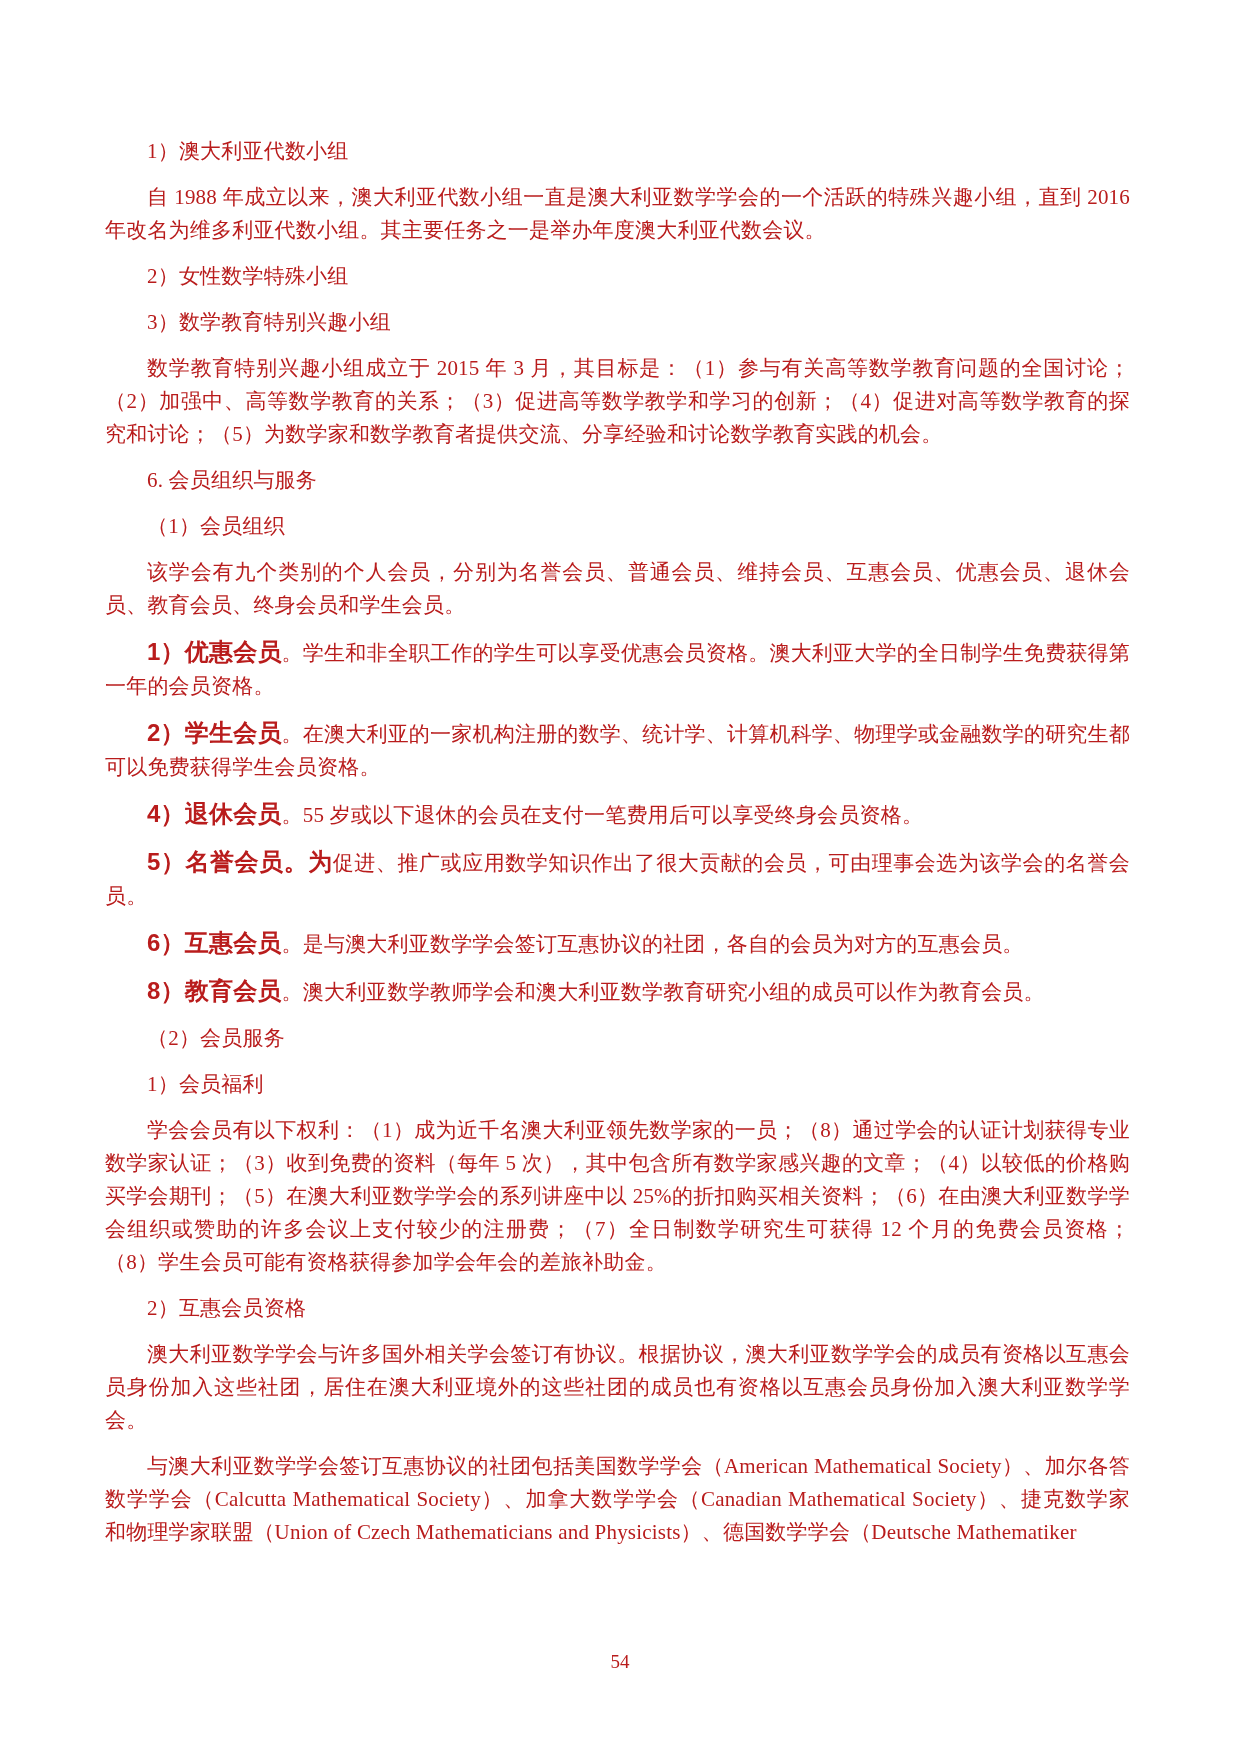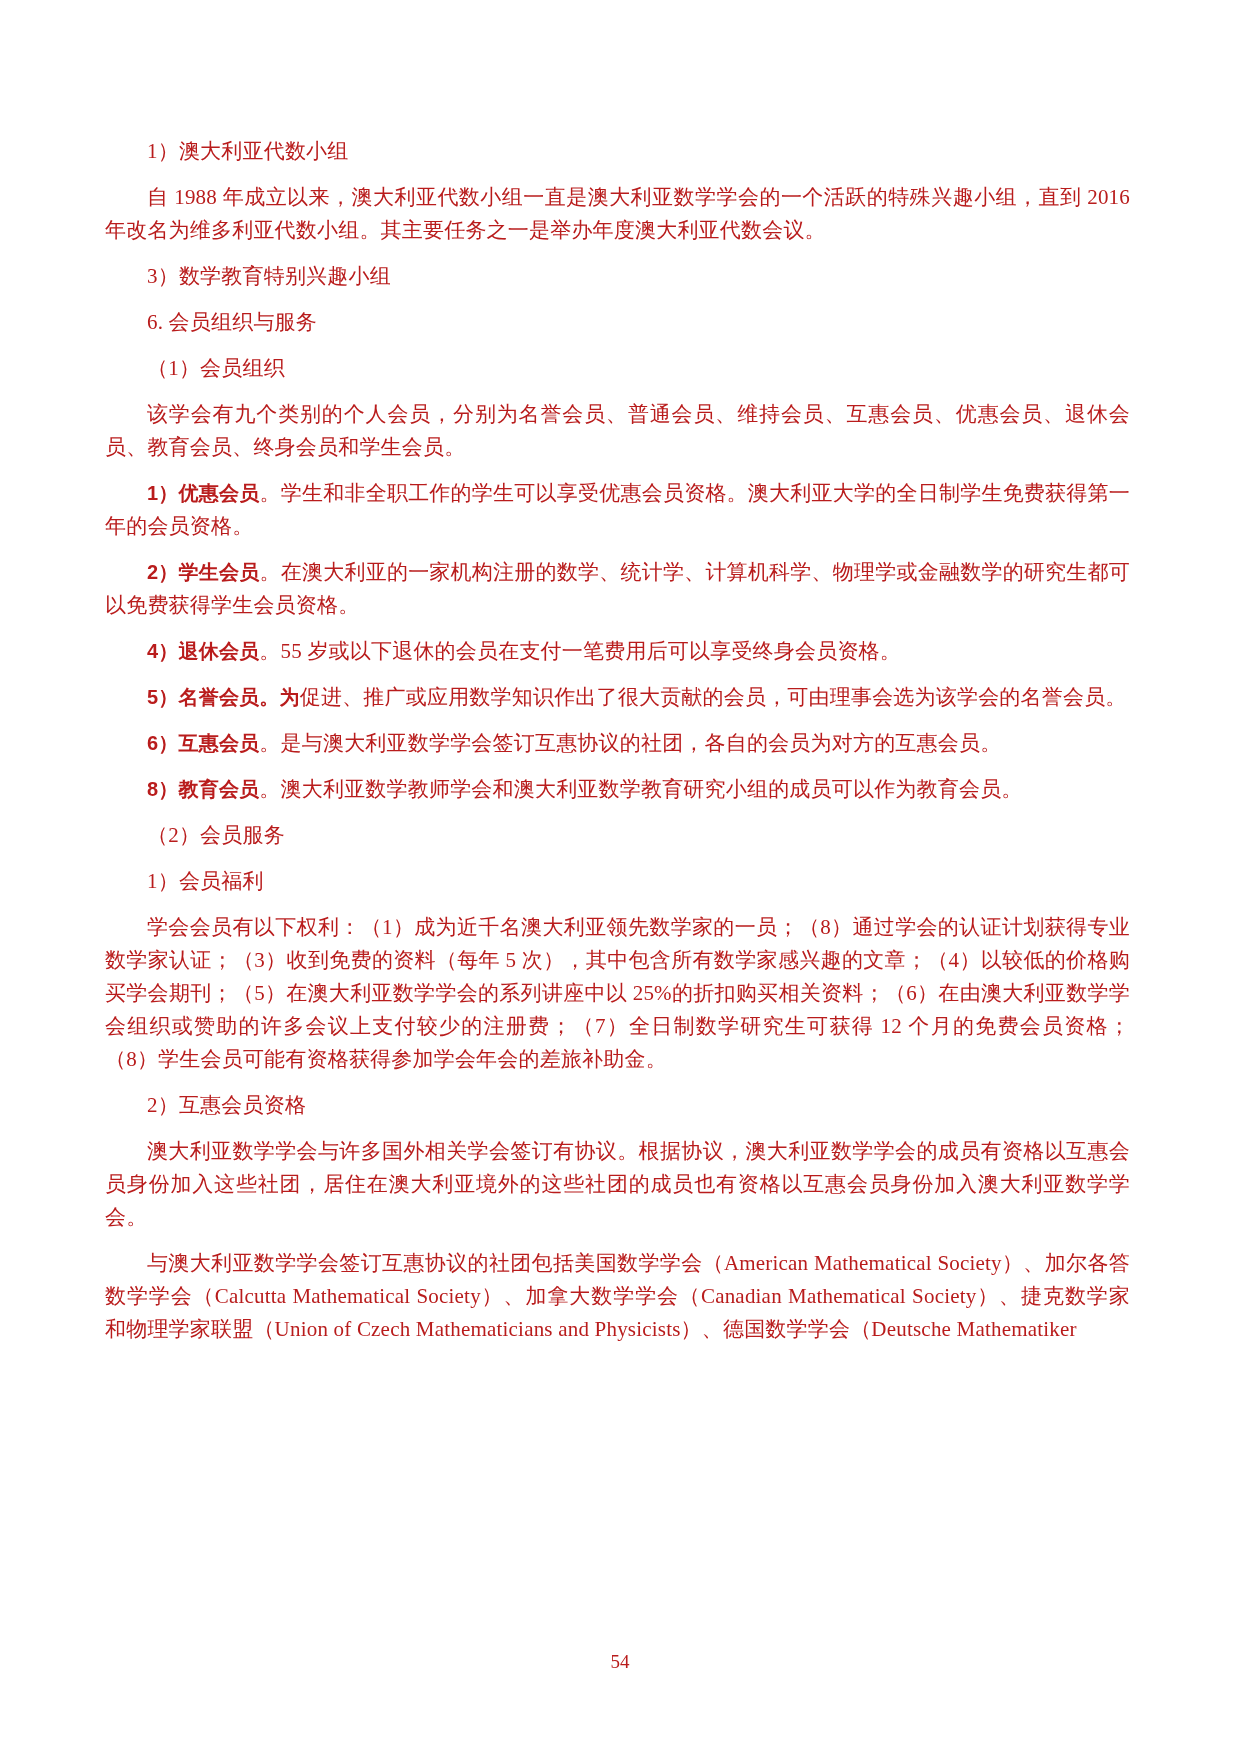--- a/index.html
+++ b/index.html
@@ -24,40 +24,42 @@
     line-height: 33px;
     margin: 13px 0;
     text-align: justify;
     text-indent: 42px;
     letter-spacing: 0.2px;
   }
   .heading { text-align: left; }
   .block strong {
     font-weight: bold;
     font-family: "Liberation Sans", "DejaVu Sans", sans-serif;
-    font-size: 20px;
+    font-size: 24px;
   }
   .page-number {
     position: absolute;
     top: 1650px;
     left: 0;
     width: 1240px;
     text-align: center;
     font-size: 19px;
     line-height: 24px;
   }
 </style>
 </head>
 <body>
 
 <div class="page">
   <div class="content">
       <div class="block heading">1）澳大利亚代数小组</div>
       <div class="block para">自 1988 年成立以来，澳大利亚代数小组一直是澳大利亚数学学会的一个活跃的特殊兴趣小组，直到 2016 年改名为维多利亚代数小组。其主要任务之一是举办年度澳大利亚代数会议。</div>
+      <div class="block heading">2）女性数学特殊小组</div>
       <div class="block heading">3）数学教育特别兴趣小组</div>
+      <div class="block para">数学教育特别兴趣小组成立于 2015 年 3 月，其目标是：（1）参与有关高等数学教育问题的全国讨论；（2）加强中、高等数学教育的关系；（3）促进高等数学教学和学习的创新；（4）促进对高等数学教育的探究和讨论；（5）为数学家和数学教育者提供交流、分享经验和讨论数学教育实践的机会。</div>
       <div class="block heading">6. 会员组织与服务</div>
       <div class="block heading">（1）会员组织</div>
       <div class="block para">该学会有九个类别的个人会员，分别为名誉会员、普通会员、维持会员、互惠会员、优惠会员、退休会员、教育会员、终身会员和学生会员。</div>
       <div class="block item"><strong>1）优惠会员</strong><span>。学生和非全职工作的学生可以享受优惠会员资格。澳大利亚大学的全日制学生免费获得第一年的会员资格。</span></div>
       <div class="block item"><strong>2）学生会员</strong><span>。在澳大利亚的一家机构注册的数学、统计学、计算机科学、物理学或金融数学的研究生都可以免费获得学生会员资格。</span></div>
       <div class="block item"><strong>4）退休会员</strong><span>。55 岁或以下退休的会员在支付一笔费用后可以享受终身会员资格。</span></div>
       <div class="block item"><strong>5）名誉会员。为</strong><span>促进、推广或应用数学知识作出了很大贡献的会员，可由理事会选为该学会的名誉会员。</span></div>
       <div class="block item"><strong>6）互惠会员</strong><span>。是与澳大利亚数学学会签订互惠协议的社团，各自的会员为对方的互惠会员。</span></div>
       <div class="block item"><strong>8）教育会员</strong><span>。澳大利亚数学教师学会和澳大利亚数学教育研究小组的成员可以作为教育会员。</span></div>
       <div class="block heading">（2）会员服务</div>

